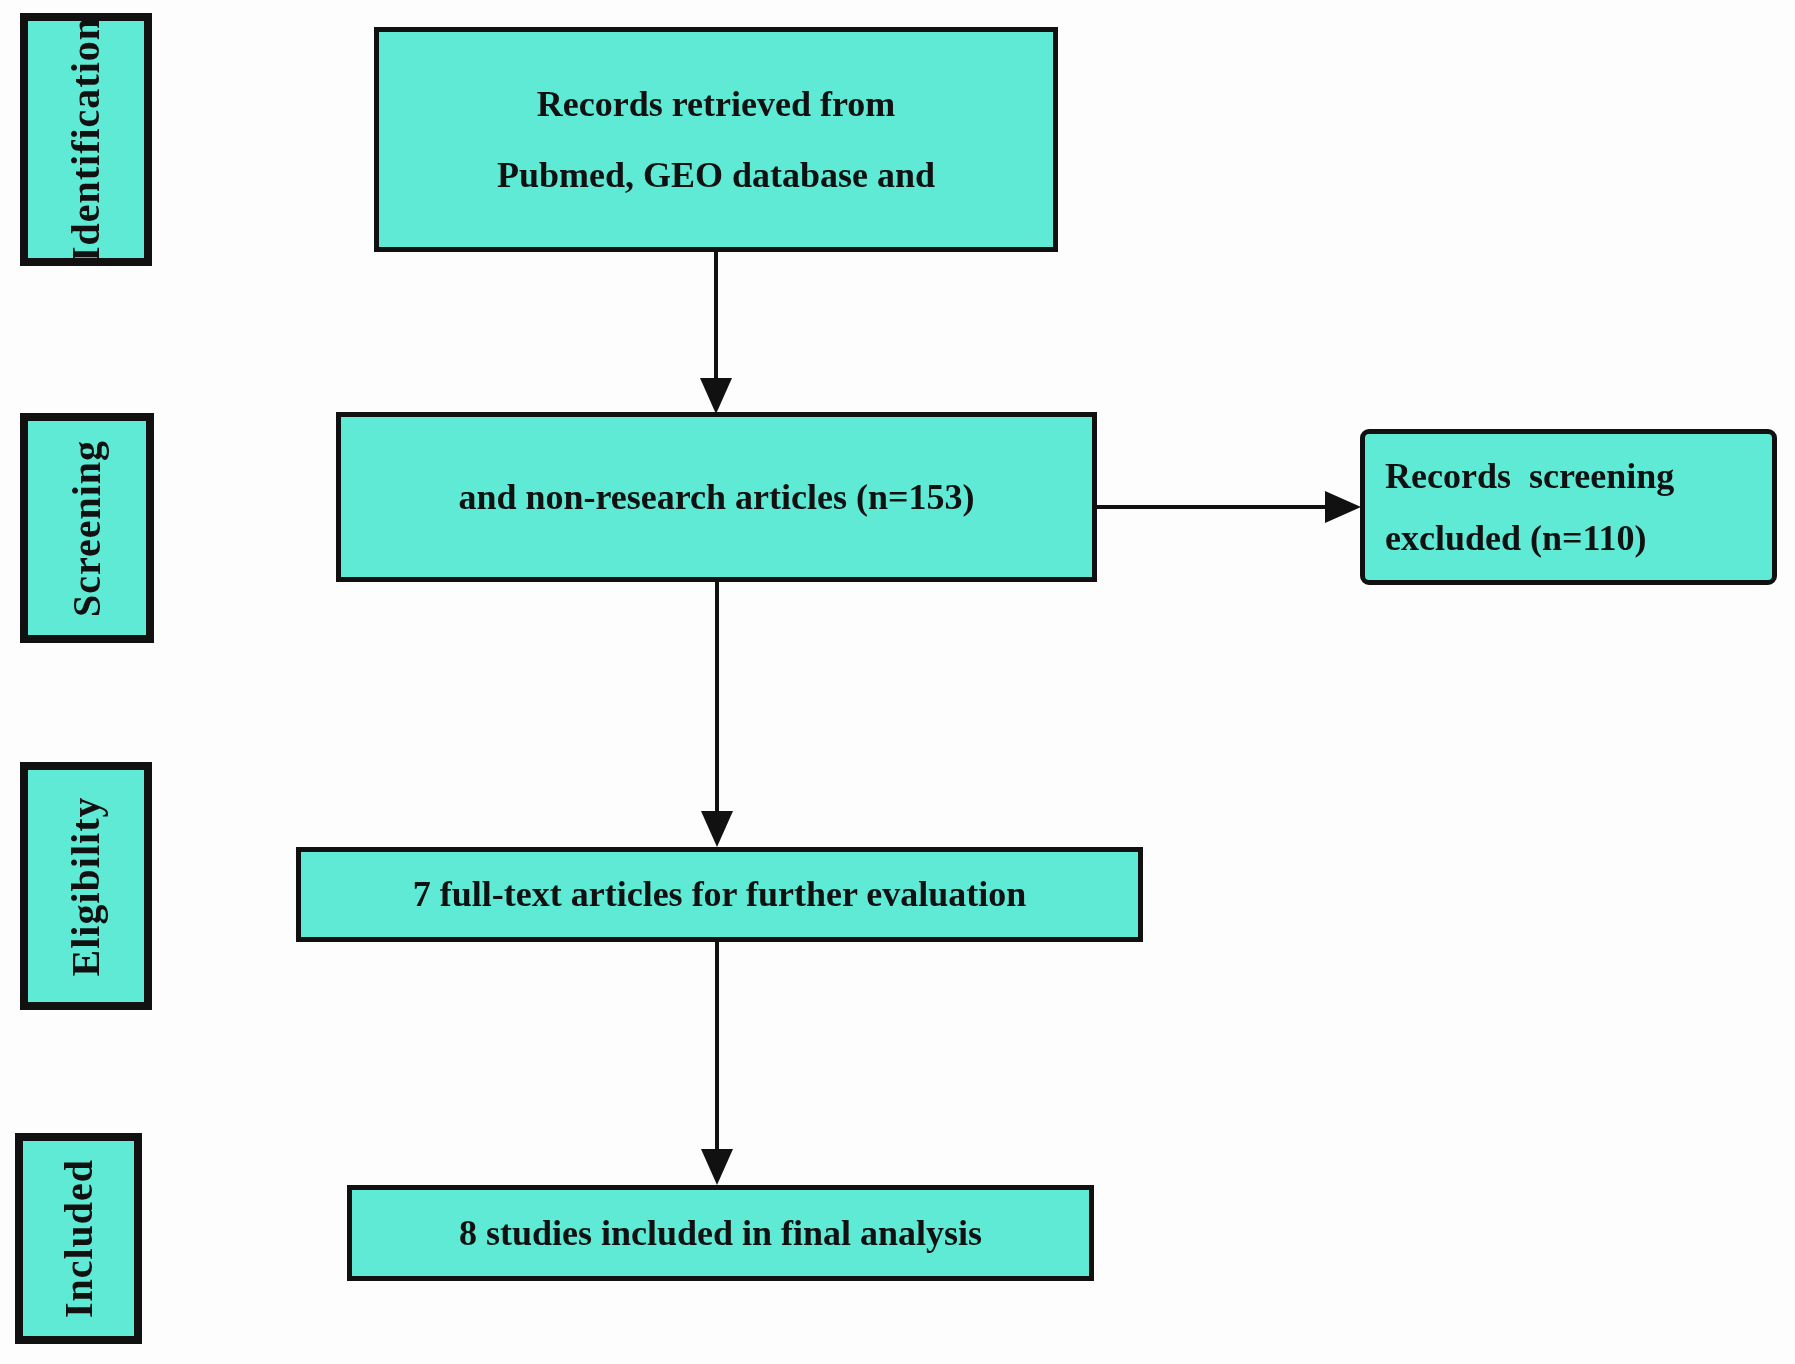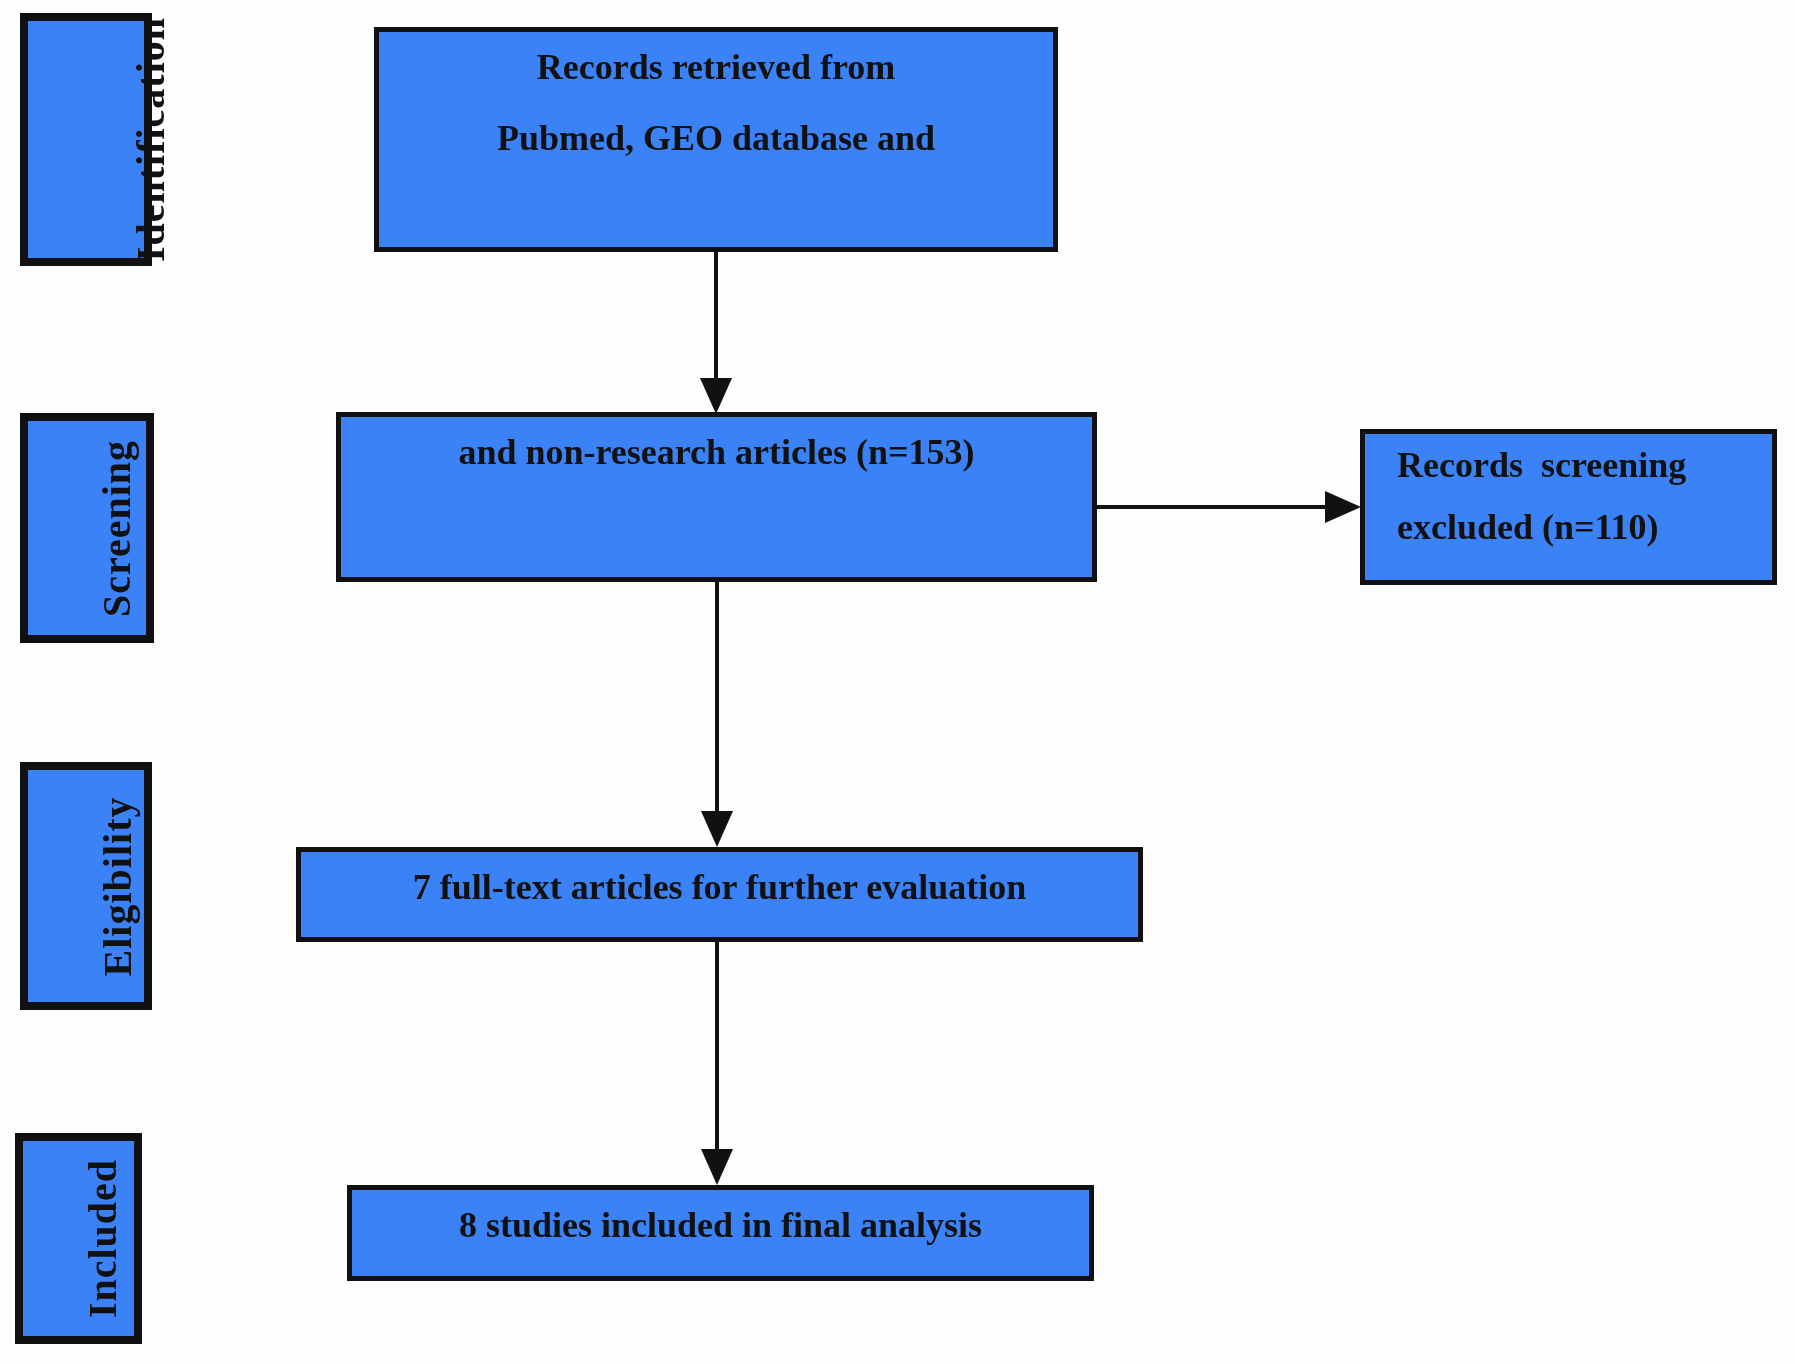--- a/index.html
+++ b/index.html
@@ -12,25 +12,25 @@
     width: 1795px;
     height: 1364px;
     background: #fdfdfd;
     font-family: "Liberation Serif", serif;
     color: #111111;
     overflow: hidden;
   }
   .box {
     position: absolute;
     border: 5px solid #111111;
-    background: #3b82f6;
+    background: #5eead4;
     display: flex;
     flex-direction: column;
     align-items: center;
-    justify-content: flex-start;
+    justify-content: center;
     text-align: center;
     font-weight: bold;
     box-sizing: border-box;
   }
   .stage {
     border-width: 8px;
     flex-direction: row;
   }
   .stage .vtext {
     transform: rotate(-90deg);
@@ -39,22 +39,23 @@
     font-weight: bold;
     letter-spacing: 1px;
   }
   .flowtext {
     font-size: 36px;
     line-height: 71px;
     white-space: nowrap;
   }
   .box-excluded {
     align-items: flex-start;
-    padding-left: 32px;
+    padding-left: 20px;
     text-align: left;
+    border-radius: 9px;
   }
   .box-excluded .flowtext {
     line-height: 62px;
     white-space: pre;
   }
   .arrow {
     position: absolute;
     display: block;
   }
 </style>

